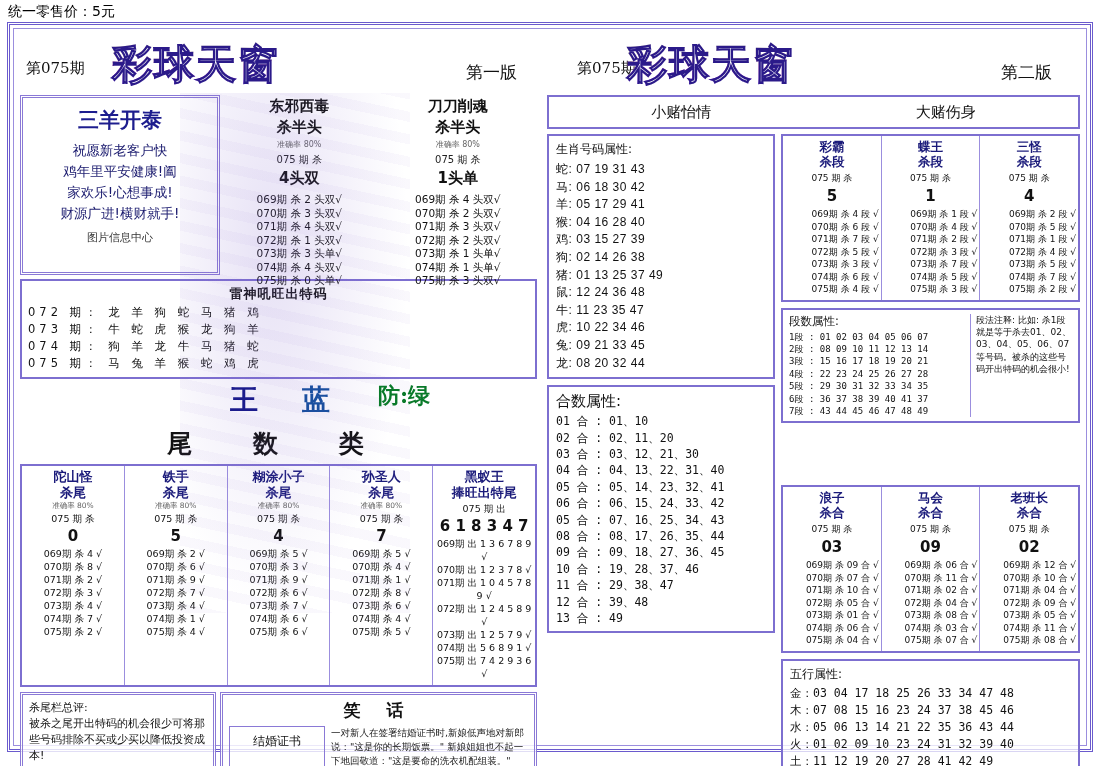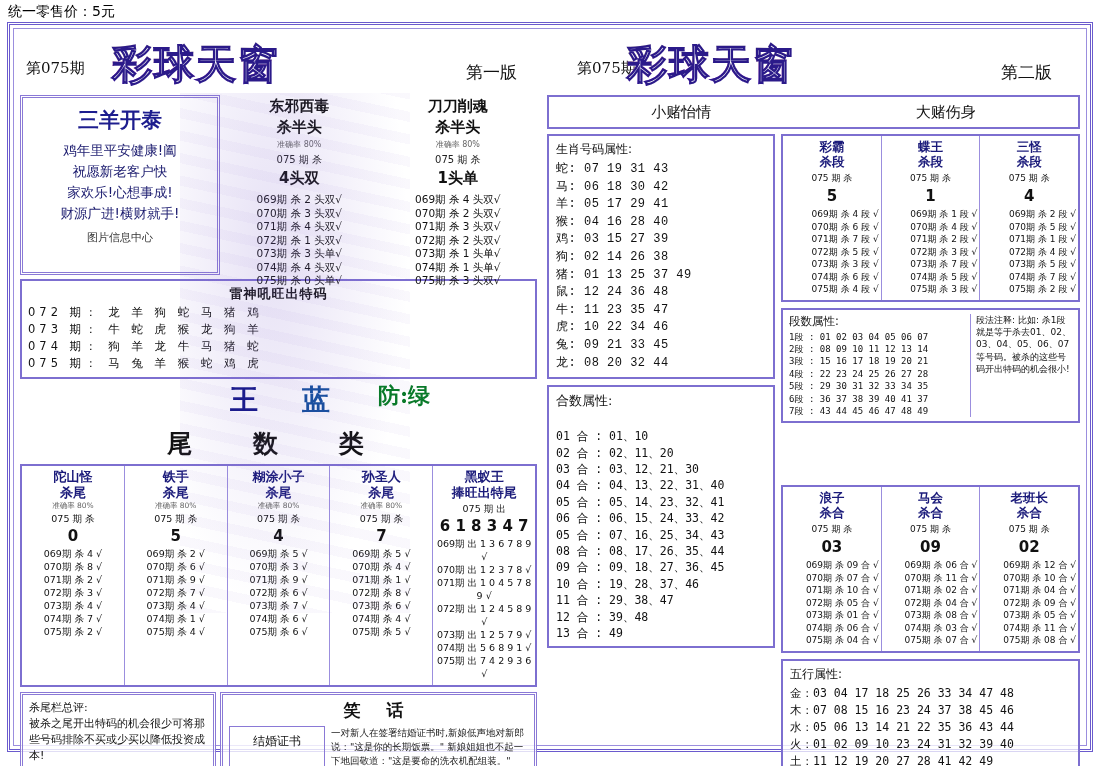--- a/index.html
+++ b/index.html
@@ -77,39 +77,39 @@
   
   .slogan{border:2px solid #7d6fd0;margin-top:2px;height:30px;display:flex;align-items:center;justify-content:space-around;background:rgba(255,255,255,.75);}
   .slogan span{font-size:15px;font-family:"DejaVu Serif",serif;color:#111;}
 
   .rmain{display:flex;gap:6px;margin-top:5px;}
   .rleft{width:228px;}
   .rright{flex:1;}
 
   .zodiac{border:2px solid #7d6fd0;padding:5px 7px;background:rgba(255,255,255,.75);}
   .zodiac .h{font-size:12px;margin-bottom:3px;}
-  .zodiac .r{font-size:12px;line-height:17.6px;letter-spacing:.5px;font-family:Liberation Mono, monospace;}
+  .zodiac .r{font-size:12px;line-height:17.6px;letter-spacing:.5px;font-family:Liberation Sans, sans-serif;}
 
   .trio{display:flex;border:2px solid #7d6fd0;background:rgba(255,255,255,.75);}
   .trio .c{flex:1;border-right:1px solid #9b8ede;text-align:center;padding:3px 2px 4px;}
   .trio .c:last-child{border-right:none;}
   .trio .n{font-size:12.5px;font-weight:bold;color:#1a1a7a;line-height:15px;}
   .trio .p{font-size:9px;margin-top:3px;}
   .trio .v{font-size:15px;font-weight:bold;margin:2px 0 3px;}
   .trio ul{list-style:none;margin:0;padding:0;}
   .trio li{font-size:9px;line-height:12.5px;text-align:right;}
 
   .duan{border:2px solid #7d6fd0;margin-top:6px;padding:4px 6px;background:rgba(255,255,255,.75);display:flex;}
   .duan .left{flex:1;}
   .duan .t{font-size:11.5px;margin-bottom:2px;}
   .duan .l{font-size:9px;line-height:12.4px;font-family:"DejaVu Sans Mono",monospace;}
   .duan .right{width:96px;border-left:1px solid #9b8ede;padding-left:5px;font-size:9px;line-height:12.4px;}
 
   .hesu{border:2px solid #7d6fd0;padding:5px 7px;background:rgba(255,255,255,.75);}
-  .hesu .h{font-size:13px;margin-bottom:18px;}
+  .hesu .h{font-size:15px;margin-bottom:2px;}
   .hesu .r{font-size:11.5px;line-height:16.4px;font-family:"DejaVu Sans Mono",monospace;}
 
   .wuxing{border:2px solid #7d6fd0;margin-top:6px;padding:5px 7px;background:rgba(255,255,255,.75);}
   .wuxing .h{font-size:12px;margin-bottom:2px;}
   .wuxing .r{font-size:11.5px;line-height:17px;font-family:"DejaVu Sans Mono",monospace;}
 </style>
 </head>
 <body>
 
 <div class="top-price">统一零售价：5元</div>
@@ -122,22 +122,22 @@
 
       <div class="masthead">
         <div class="issue">第075期</div>
         <div class="logo">彩球天窗</div>
         <div class="edition">第一版</div>
       </div>
 
       <div class="row1">
         <div class="greet">
           <div class="t">三羊开泰</div>
+          <div class="l">祝愿新老客户快</div>
           <div class="l">鸡年里平安健康!阖</div>
-          <div class="l">祝愿新老客户快</div>
           <div class="l">家欢乐!心想事成!</div>
           <div class="l">财源广进!横财就手!</div>
           <div class="src">图片信息中心</div>
         </div>
 
         <div class="twocol">
           <div class="kill">
             <h3>东邪西毒</h3>
             <div class="sub">杀半头</div>
             <div class="rate">准确率 80%</div>

